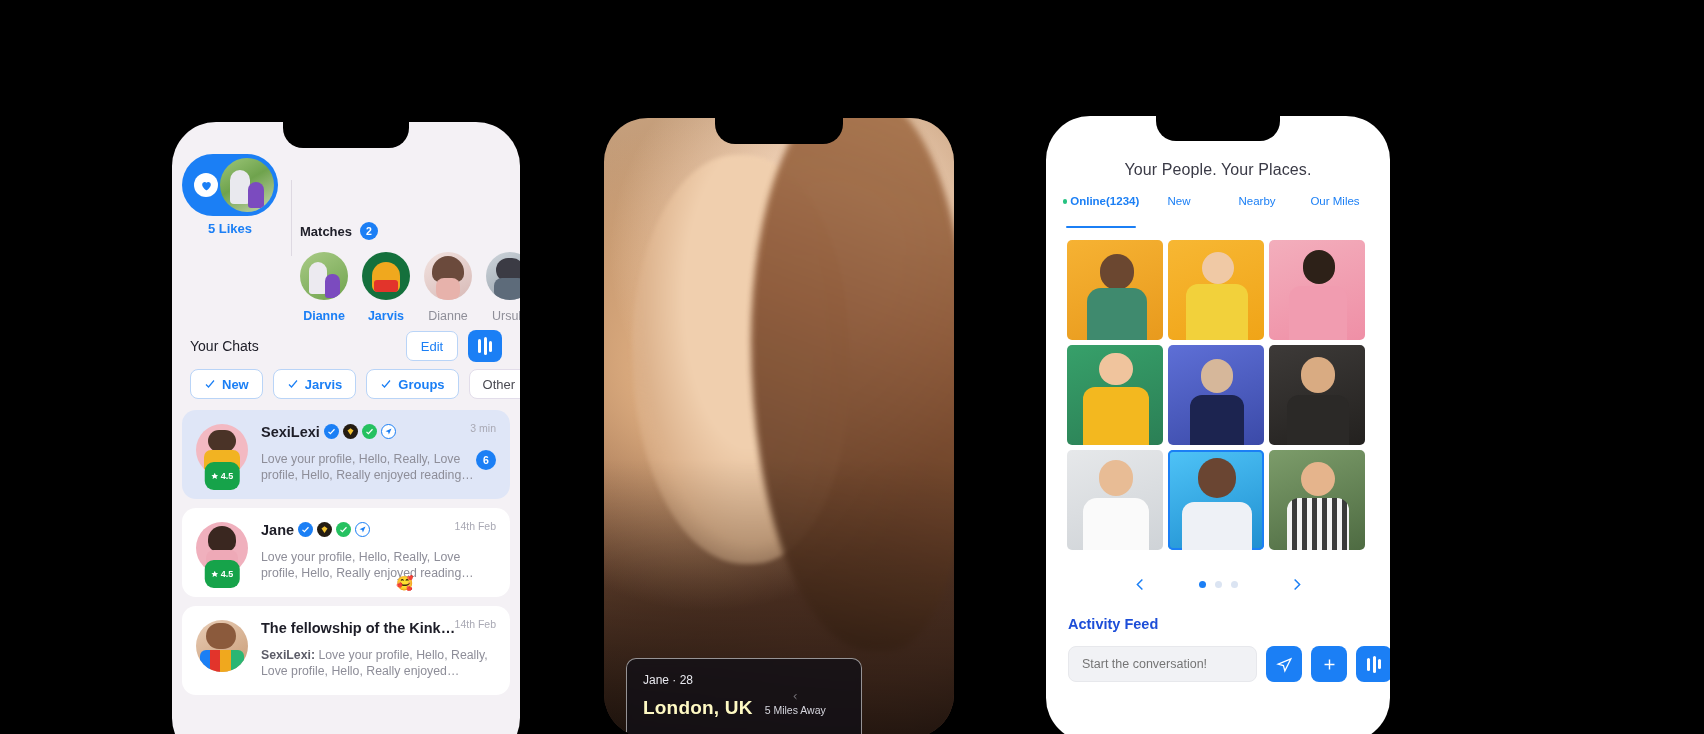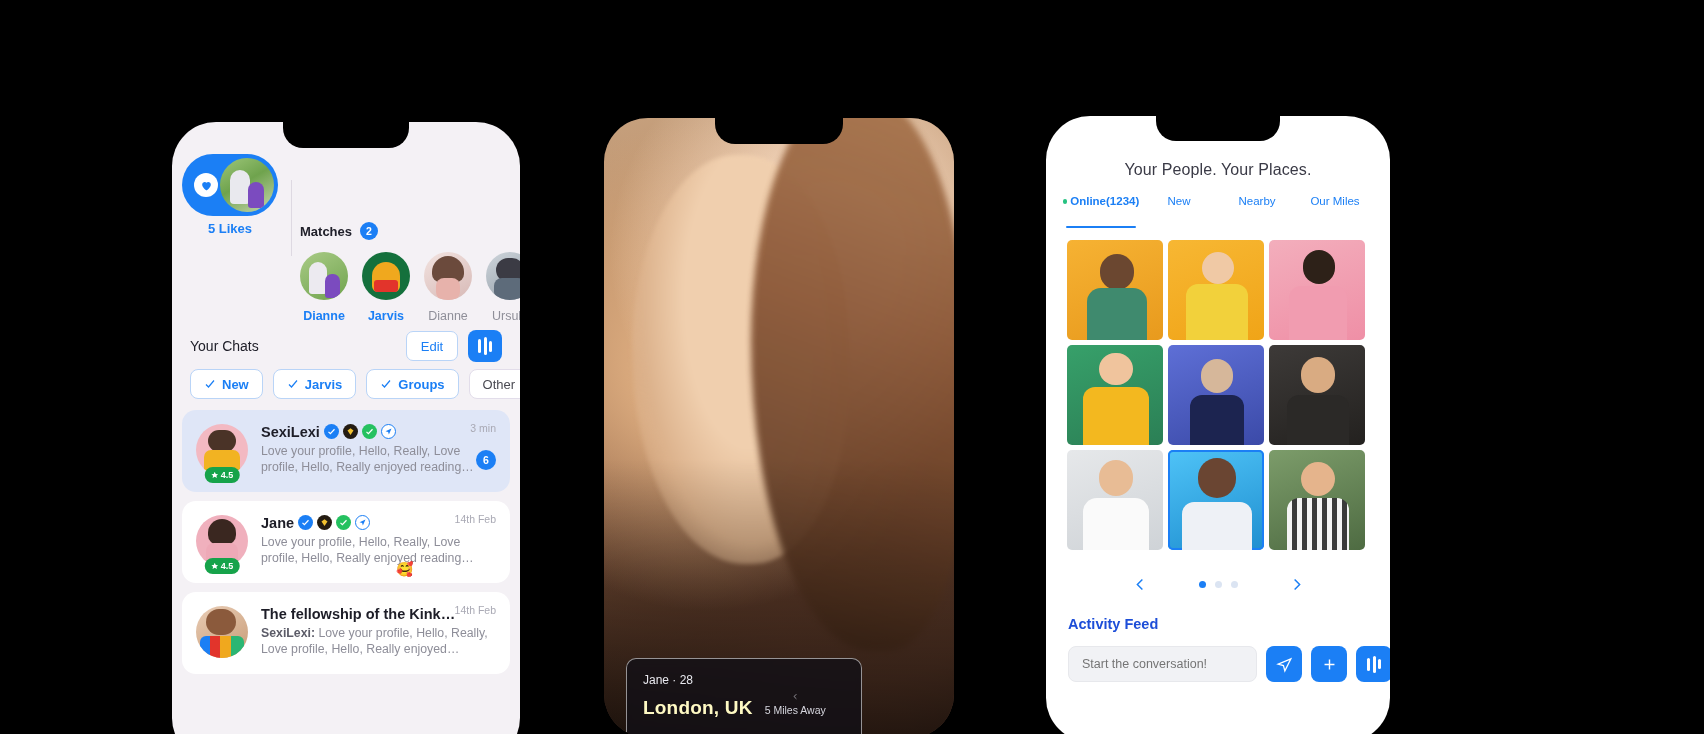--- a/index.html
+++ b/index.html
@@ -101,34 +101,34 @@
   .av-lexi::after{content:"";position:absolute;left:8px;top:26px;width:36px;height:26px;border-radius:7px;background:#f2b322;}
   .av-jane{background:#f0b0bd;}
   .av-jane::before{content:"";position:absolute;left:12px;top:4px;width:28px;height:26px;border-radius:14px 14px 10px 10px;background:#3a2720;}
   .av-jane::after{content:"";position:absolute;left:10px;top:28px;width:32px;height:24px;border-radius:8px;background:#eea9b7;}
   .av-fellow{background:linear-gradient(150deg,#e9cdb6,#c79a74);}
   .av-fellow::before{content:"";position:absolute;left:10px;top:3px;width:30px;height:26px;border-radius:15px;background:#8b5a3c;}
   .av-fellow::after{content:"";position:absolute;left:4px;top:30px;width:44px;height:22px;
     background:linear-gradient(90deg,#1b7ff5 0 22%,#e2342b 22% 45%,#f0a81e 45% 70%,#2bb673 70% 100%);border-radius:6px;}
   .rating{
     position:absolute;left:50%;transform:translateX(-50%);bottom:-7px;
-    background:#16a34a;color:#fff;border-radius:9px;height:16px;padding:0 6px;
+    background:#16a34a;color:#fff;border-radius:9px;height:28px;padding:0 6px;
     display:flex;align-items:center;gap:2px;font-size:9px;font-weight:700;white-space:nowrap;
   }
   .rating svg{width:8px;height:8px;fill:#fff;}
   .chat-main{flex:1;min-width:0;}
   .chat-name-row{display:flex;gap:4px;}
   .chat-name{font-size:14.5px;font-weight:700;color:#1d1d27;white-space:nowrap;}
   .vchip{width:15px;height:15px;border-radius:50%;display:flex;align-items:center;justify-content:center;flex:0 0 15px;}
   .vchip svg{width:9px;height:9px;}
   .vchip.blue{background:#1b7ff5;}
   .vchip.dark{background:#241c12;}
   .vchip.green{background:#25c160;}
   .vchip.ring{background:#fff;border:1.4px solid #1b7ff5;}
-  .chat-snip{font-size:12.3px;line-height:15.5px;color:#8e8e99;margin-top:4px;}
+  .chat-snip{font-size:12.3px;line-height:15.5px;color:#8e8e99;margin-top:12px;}
   .chat-snip b{color:#5c5c68;font-weight:700;}
   .chat-time{position:absolute;right:14px;top:12px;font-size:10.5px;color:#a9a9b4;}
   .unread{position:absolute;right:14px;top:40px;width:20px;height:20px;border-radius:50%;background:#1b7ff5;color:#fff;
     font-size:10.5px;font-weight:700;display:flex;align-items:center;justify-content:center;}
   .reaction{position:absolute;right:96px;bottom:6px;font-size:14px;}
 
   
   #phone2 { left: 604px; top: 118px; width: 350px; height: 620px; background:#2a1f1c; }
   #phone2 .notch { width: 128px; height: 26px; }
   .photo {

